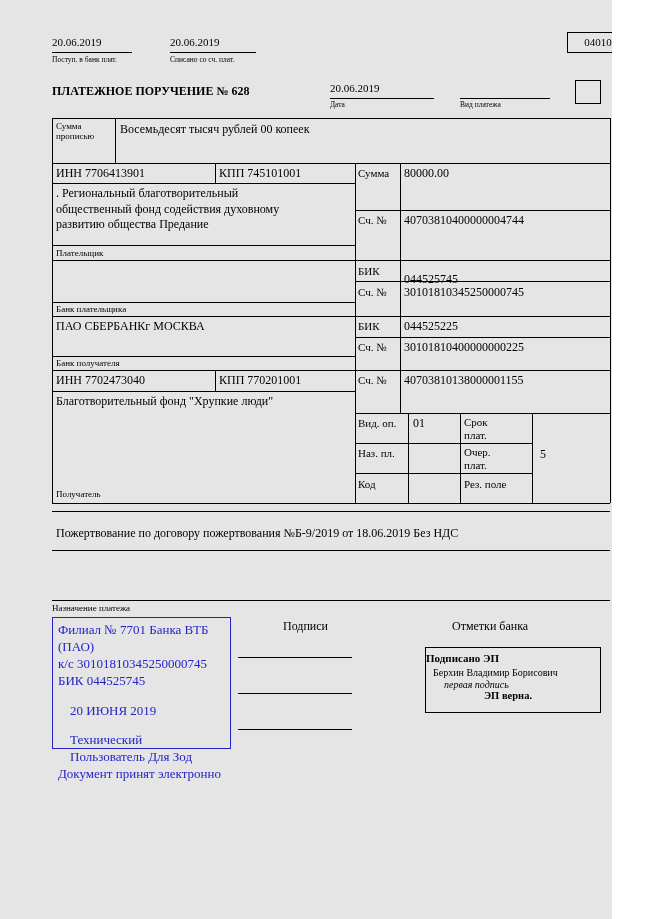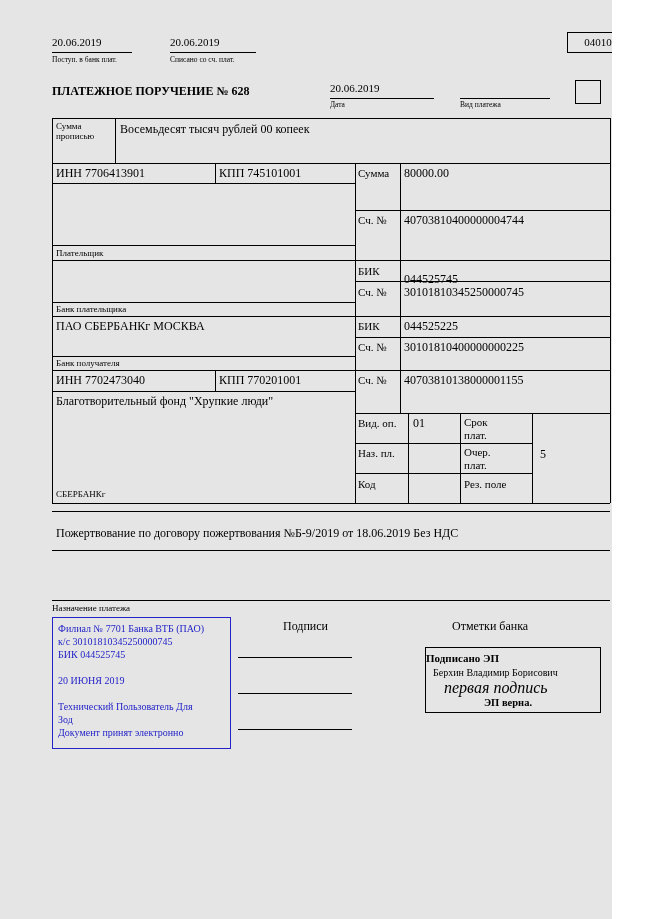--- a/index.html
+++ b/index.html
@@ -10,25 +10,25 @@
   .hline { position:absolute; height:1px; background:#000; }
   .vline { position:absolute; width:1px; background:#000; }
   .t12 { font-size:12px; line-height:1.2; }
   .t11 { font-size:11px; line-height:1.15; }
   .t9  { font-size:9px;  line-height:1.12; }
   .t8  { font-size:7.5px; line-height:1.1; }
   .b   { font-weight:bold; }
   .underl { border-bottom:1px solid #000; }
   .box { position:absolute; border:1px solid #000; }
   .stamp { position:absolute; border:1px solid #2323c8; color:#2323c8;
-           font-size:10px; line-height:1.3; padding:4px 5px; }
-  .gap { margin-top:13px; }
+           font-size:13px; line-height:1.3; padding:4px 5px; }
+  .gap { margin-top:13px;margin-left:12px; }
   .marks-title  { text-align:left; font-weight:bold; font-size:11px; margin-top:4px; }
   .marks-name   { font-size:10px; margin:3px 0 0 7px; }
-  .marks-first  { font-size:16px; font-style:italic; margin:1px 0 0 18px; }
+  .marks-first  { font-size:10px; font-style:italic; margin:1px 0 0 18px; }
   .marks-valid  { font-size:10.5px; font-weight:bold; margin:0 0 0 58px; }
 </style>
 </head>
 <body>
 
 <div class="page">
 
   <div class="abs t11 underl" style="left:52px;top:36px;width:80px;height:17px;">20.06.2019</div>
   <div class="abs t8" style="left:52px;top:56px;">Поступ. в банк плат.</div>
 
@@ -80,20 +80,21 @@
   <div class="vline" style="left:532px;top:413px;height:90px;"></div>
 
   <div class="abs t9" style="left:56px;top:121px;width:56px;">Сумма прописью</div>
   <div class="abs t12" style="left:120px;top:122px;width:480px;">Восемьдесят тысяч рублей 00 копеек</div>
 
   <div class="abs t12" style="left:56px;top:166px;">ИНН 7706413901</div>
   <div class="abs t12" style="left:219px;top:166px;">КПП 745101001</div>
   <div class="abs t11" style="left:358px;top:167px;">Сумма</div>
   <div class="abs t12" style="left:404px;top:166px;">80000.00</div>
 
+  <div class="abs t12" style="left:56px;top:186px;width:250px;line-height:1.3;">. Региональный благотворительный общественный фонд содействия духовному развитию общества Предание</div>
   <div class="abs t11" style="left:358px;top:214px;">Сч. №</div>
   <div class="abs t12" style="left:404px;top:213px;">40703810400000004744</div>
   <div class="abs t9" style="left:56px;top:248px;">Плательщик</div>
 
   <div class="abs t11" style="left:358px;top:265px;">БИК</div>
   <div class="abs t12" style="left:404px;top:272px;">044525745</div>
   <div class="abs t11" style="left:358px;top:286px;">Сч. №</div>
   <div class="abs t12" style="left:404px;top:285px;">30101810345250000745</div>
   <div class="abs t9" style="left:56px;top:304px;">Банк плательщика</div>
 
@@ -102,21 +103,21 @@
   <div class="abs t12" style="left:404px;top:319px;">044525225</div>
   <div class="abs t11" style="left:358px;top:341px;">Сч. №</div>
   <div class="abs t12" style="left:404px;top:340px;">30101810400000000225</div>
   <div class="abs t9" style="left:56px;top:358px;">Банк получателя</div>
 
   <div class="abs t12" style="left:56px;top:373px;">ИНН 7702473040</div>
   <div class="abs t12" style="left:219px;top:373px;">КПП 770201001</div>
   <div class="abs t11" style="left:358px;top:374px;">Сч. №</div>
   <div class="abs t12" style="left:404px;top:373px;">40703810138000001155</div>
   <div class="abs t12" style="left:56px;top:394px;width:295px;">Благотворительный фонд "Хрупкие люди"</div>
-  <div class="abs t9" style="left:56px;top:489px;">СБЕРБАНКг</div>
+  <div class="abs t9" style="left:56px;top:489px;">Получатель</div>
 
   <div class="abs t11" style="left:358px;top:417px;">Вид. оп.</div>
   <div class="abs t12" style="left:413px;top:416px;">01</div>
   <div class="abs t11" style="left:464px;top:416px;width:42px;">Срок плат.</div>
 
   <div class="abs t11" style="left:358px;top:447px;">Наз. пл.</div>
   <div class="abs t11" style="left:464px;top:446px;width:44px;">Очер. плат.</div>
   <div class="abs t12" style="left:540px;top:447px;">5</div>
 
   <div class="abs t11" style="left:358px;top:478px;">Код</div>

